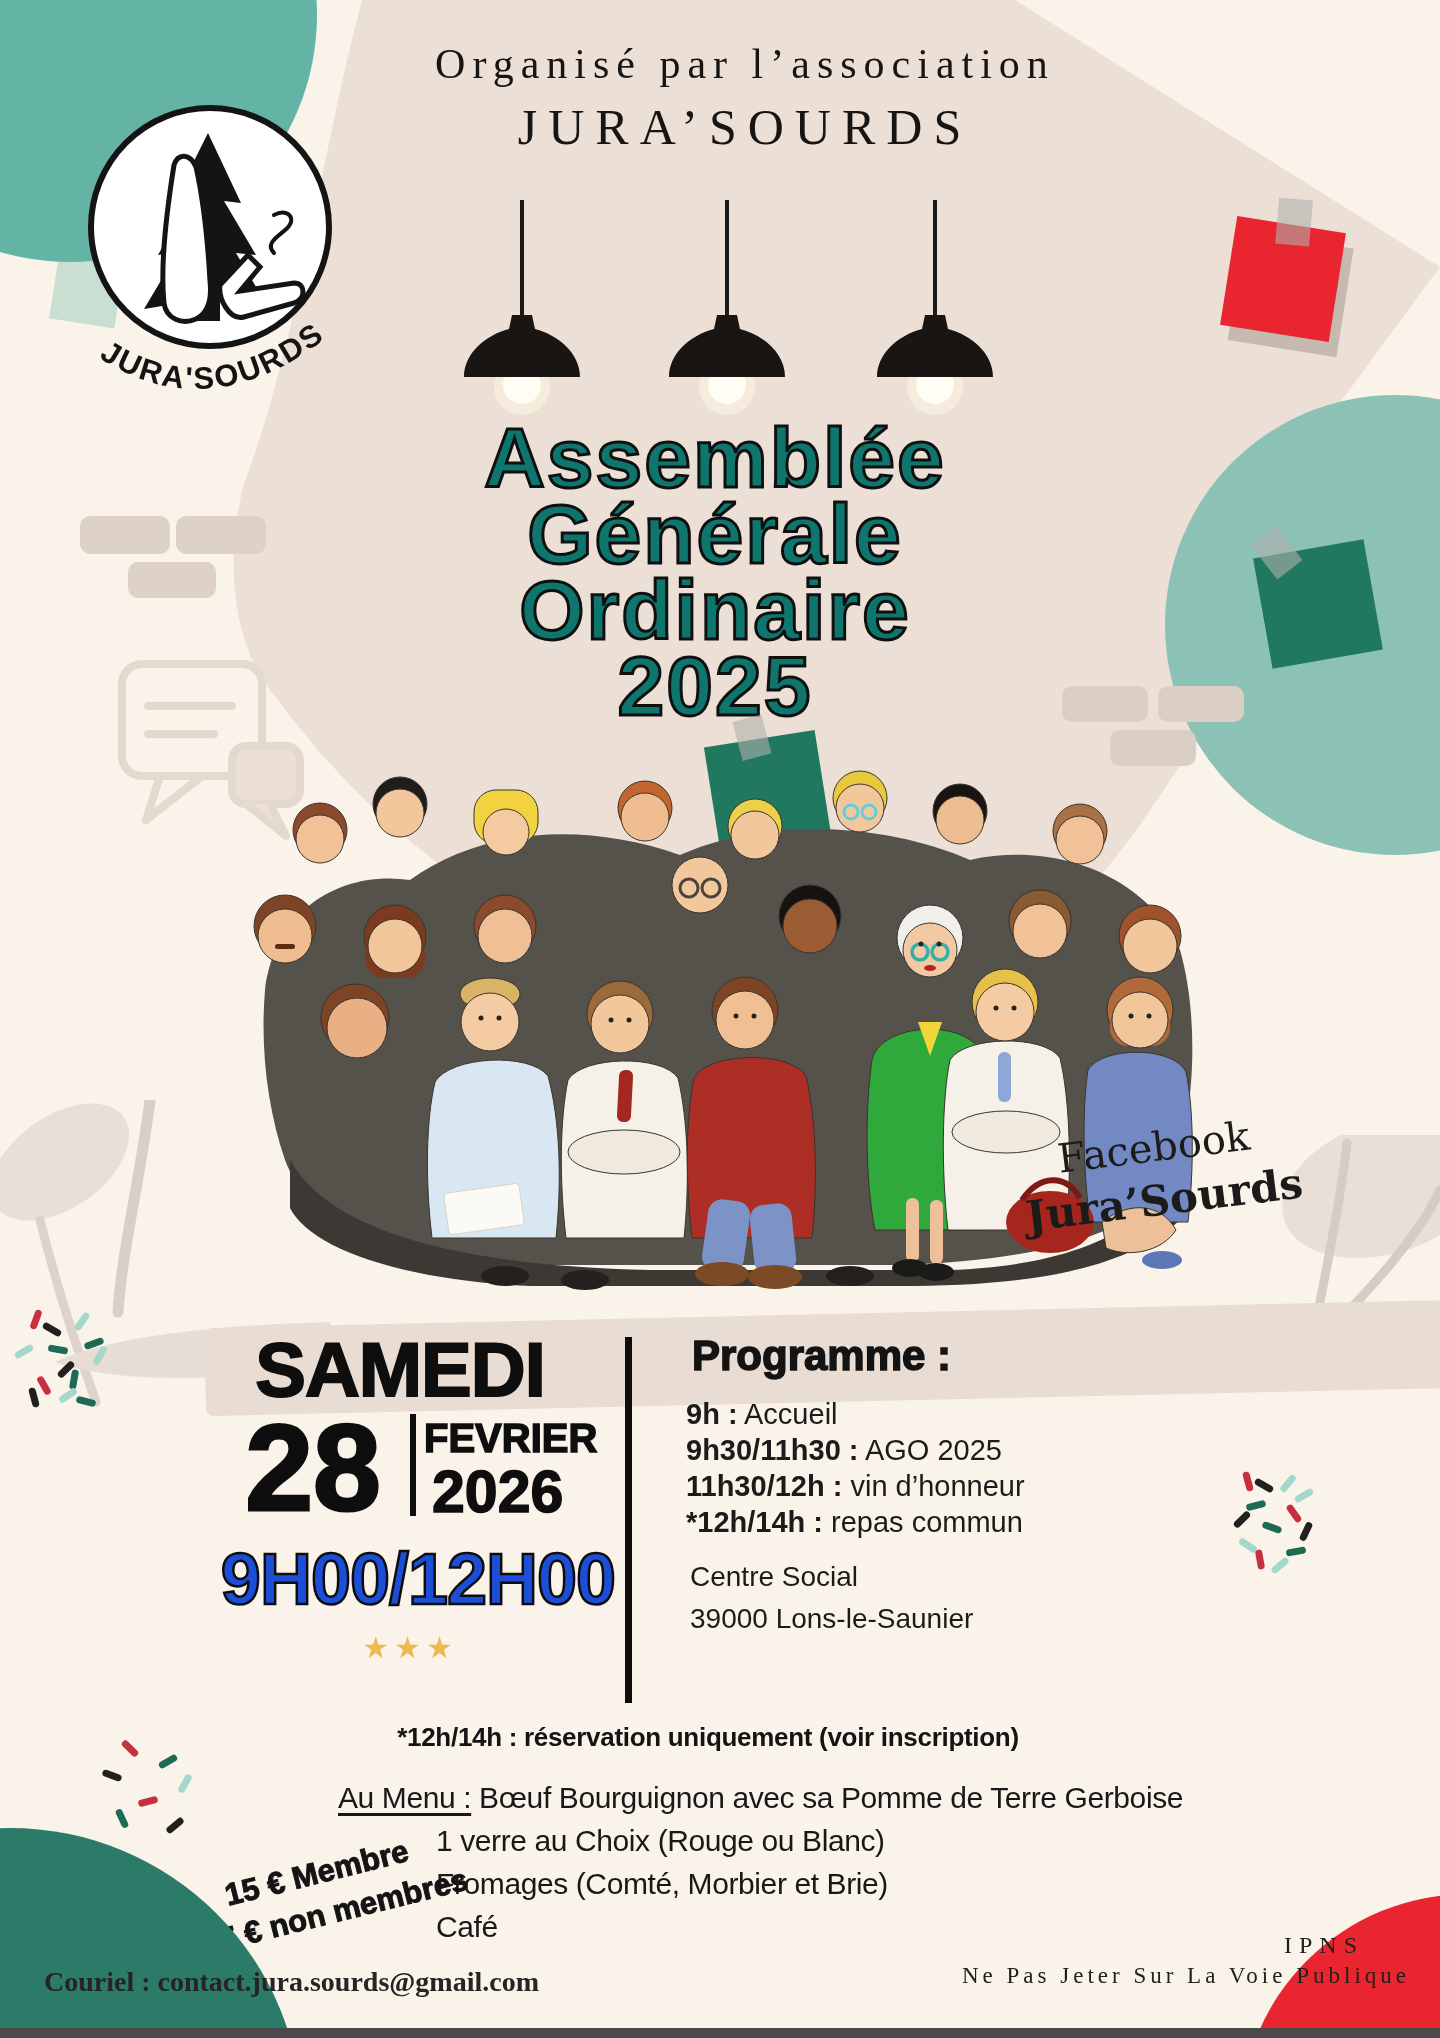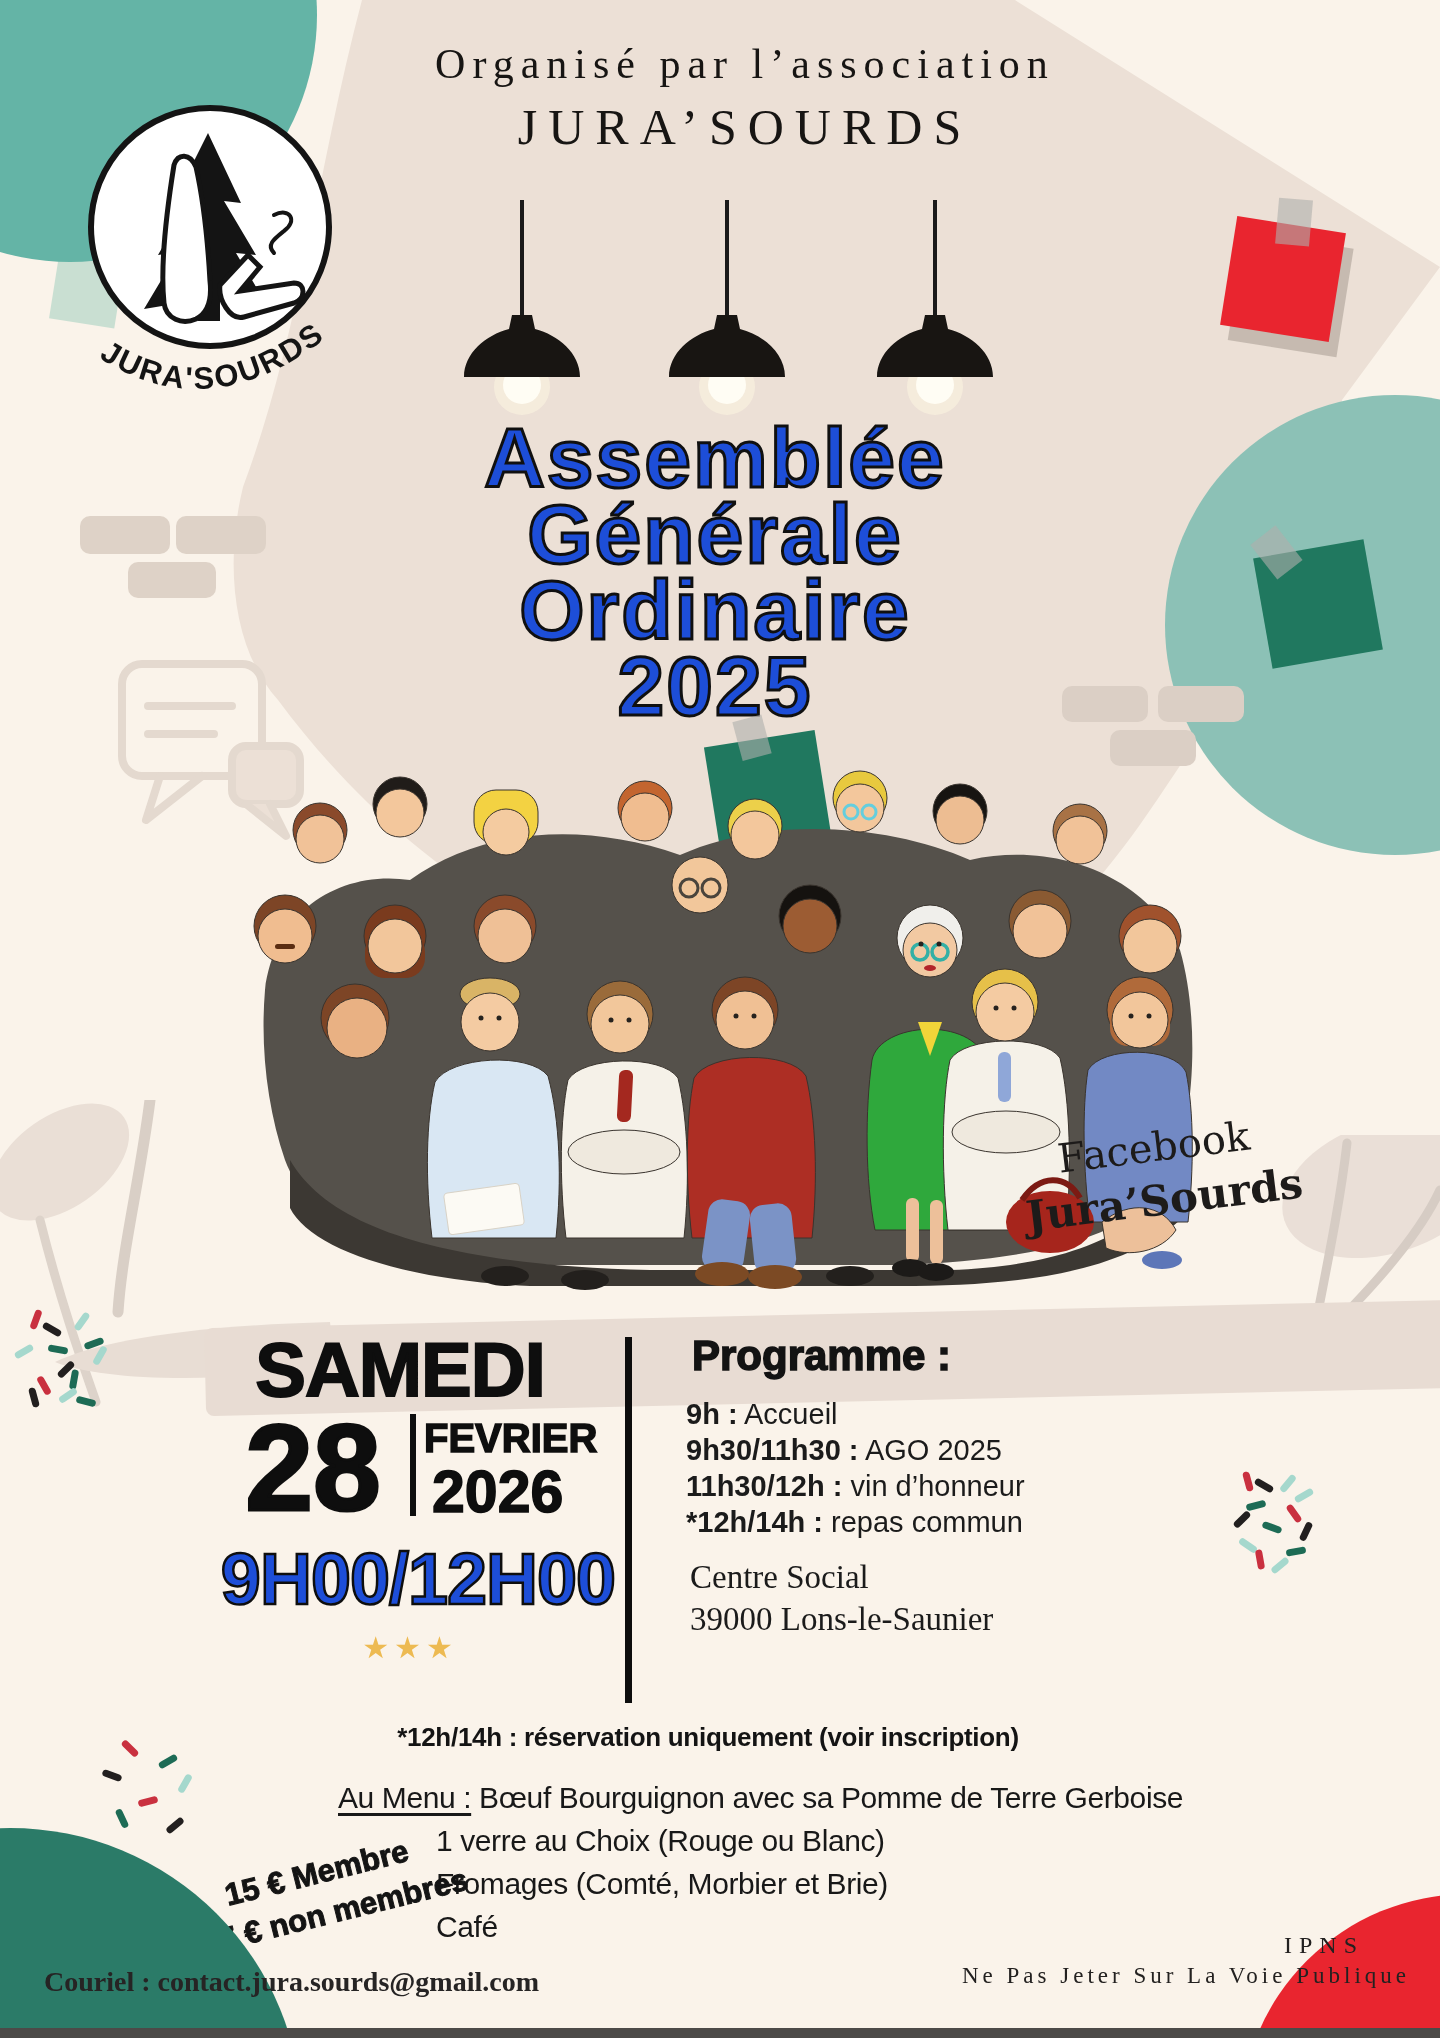--- a/index.html
+++ b/index.html
@@ -31,21 +31,21 @@
   .sp.red{background:#c9303f}.sp.blk{background:#221f1f}.sp.grn{background:#1d6b55}.sp.tea{background:#a5d8cd}
 
   
   .org1{left:280px;top:40px;width:930px;text-align:center;font-family:"Liberation Serif",serif;
         font-size:42px;letter-spacing:7px;color:#171513;}
   .org2{left:280px;top:98px;width:930px;text-align:center;font-family:"Liberation Serif",serif;
         font-size:50px;letter-spacing:11px;color:#171513;}
 
   
   .title{left:355px;top:420px;width:720px;text-align:center;font-size:84px;line-height:76px;
-         font-weight:700;letter-spacing:2px;color:#1d4ed8;-webkit-text-stroke:3px #101010;}
+         font-weight:700;letter-spacing:2px;color:#0f766e;-webkit-text-stroke:3px #101010;}
 
   
   .fb{left:1022px;top:1124px;width:270px;text-align:center;transform:rotate(-7deg);
       font-family:"DejaVu Serif",serif;color:#1d1b1a;}
   .fb .l1{font-size:40px;}
   .fb .l2{font-size:42px;font-weight:700;margin-top:6px;}
 
   
   .samedi{left:240px;top:1326px;width:320px;text-align:center;font-size:76px;font-weight:700;
           -webkit-text-stroke:2px #0e0e0e;letter-spacing:-1px;color:#0e0e0e;}
@@ -56,21 +56,21 @@
   .y2026{left:424px;top:1458px;font-size:59px;font-weight:700;-webkit-text-stroke:1.5px #0e0e0e;color:#0e0e0e;margin-left:8px;}
   .hours{left:218px;top:1538px;width:400px;text-align:center;font-size:72px;font-weight:700;
          letter-spacing:-1px;-webkit-text-stroke:2.5px #0e0e0e;color:#1d4ed8;}
   .stars{left:350px;top:1630px;width:120px;text-align:center;font-size:30px;letter-spacing:5px;color:#edba52;}
   .divider-v{left:625px;top:1337px;width:7px;height:366px;background:#0d0d0d;}
 
   
   .prog-title{left:692px;top:1332px;font-size:42px;font-weight:700;-webkit-text-stroke:1.5px #131313;color:#131313;}
   .prog-items{left:686px;top:1396px;font-size:29px;line-height:36px;color:#1b1b1b;}
   .prog-items b{font-weight:700;}
-  .address{left:690px;top:1556px;font-size:33px;line-height:42px;color:#1b1b1b;font-family:Liberation Serif, serif;}
+  .address{left:690px;top:1556px;font-size:28px;line-height:42px;color:#1b1b1b;}
 
   
   .note{left:268px;top:1722px;width:880px;text-align:center;font-size:26px;font-weight:700;
         letter-spacing:-0.3px;color:#141414;}
   .menu{left:338px;top:1776px;font-size:30px;line-height:43px;letter-spacing:-0.4px;color:#181818;}
   .menu .lbl{text-decoration:underline;text-underline-offset:5px;}
   .menu .cont{margin-left:98px;}
   .prices{left:193px;top:1844px;width:320px;transform:rotate(-14deg);font-size:31px;font-weight:700;
           -webkit-text-stroke:1px #141414;line-height:42px;color:#141414;}
   .prices .p1{margin-left:34px;}

